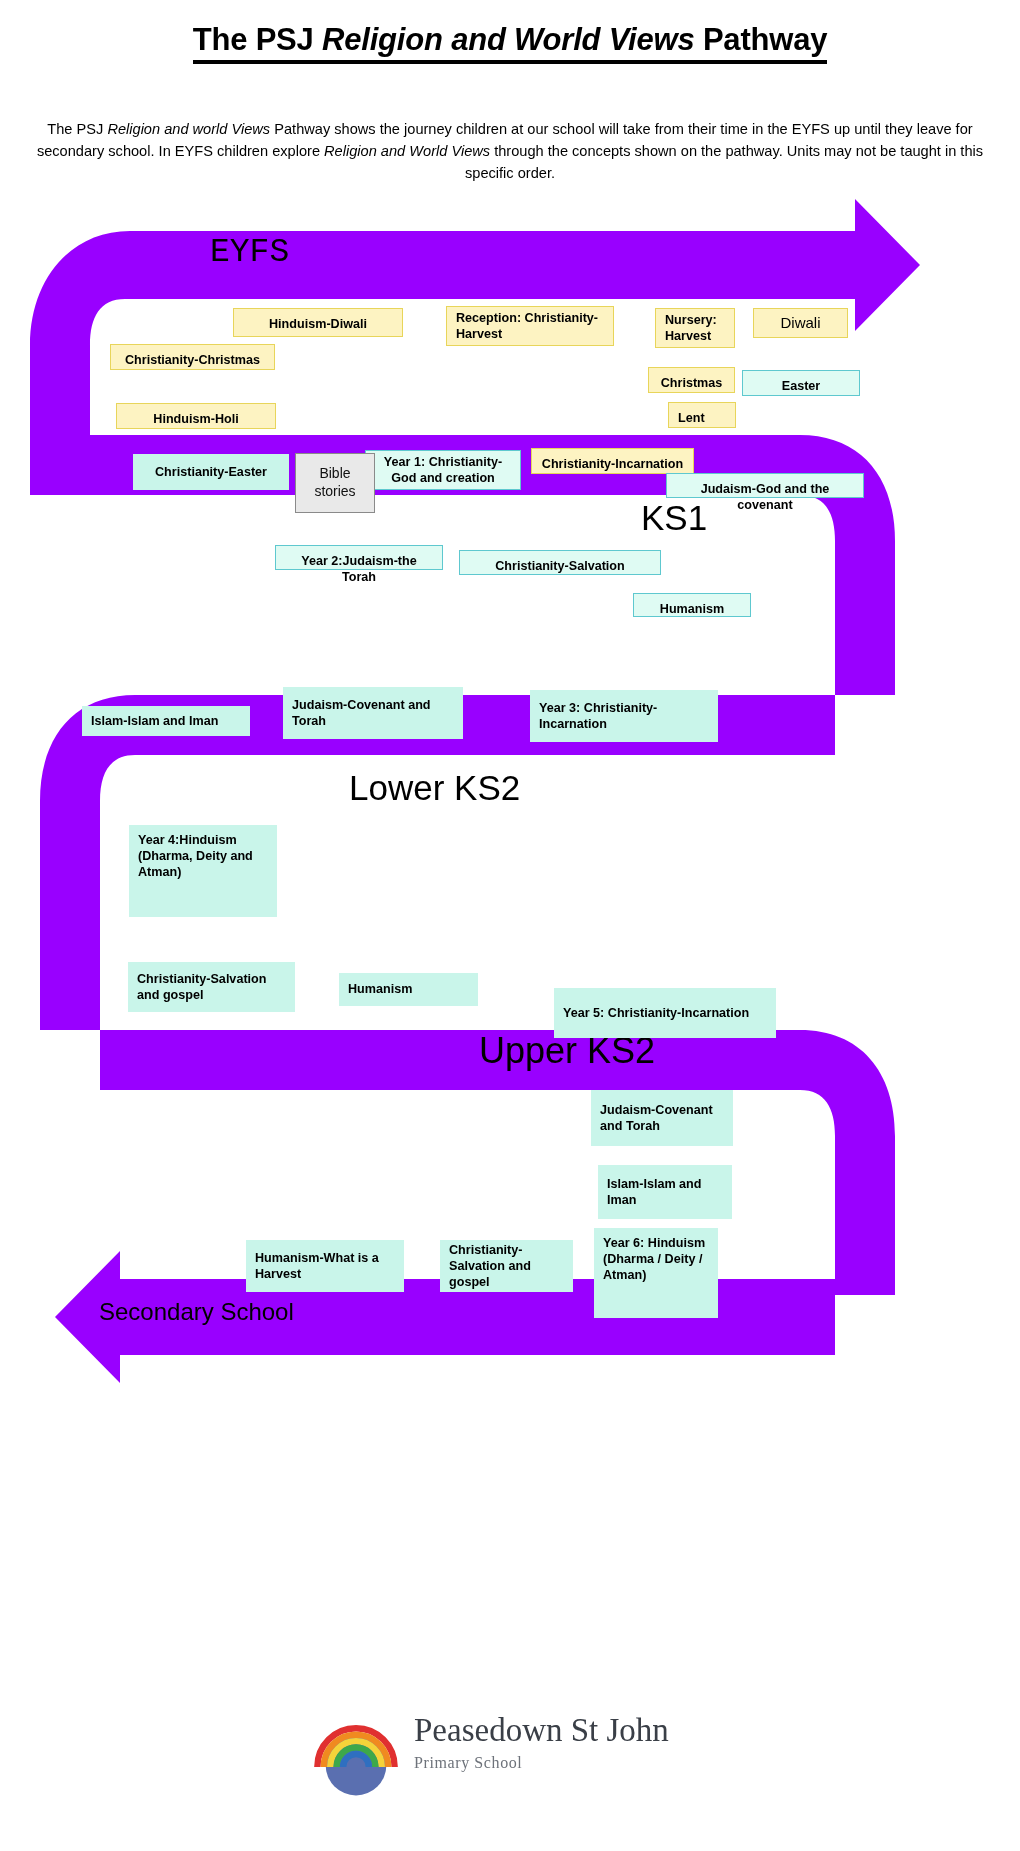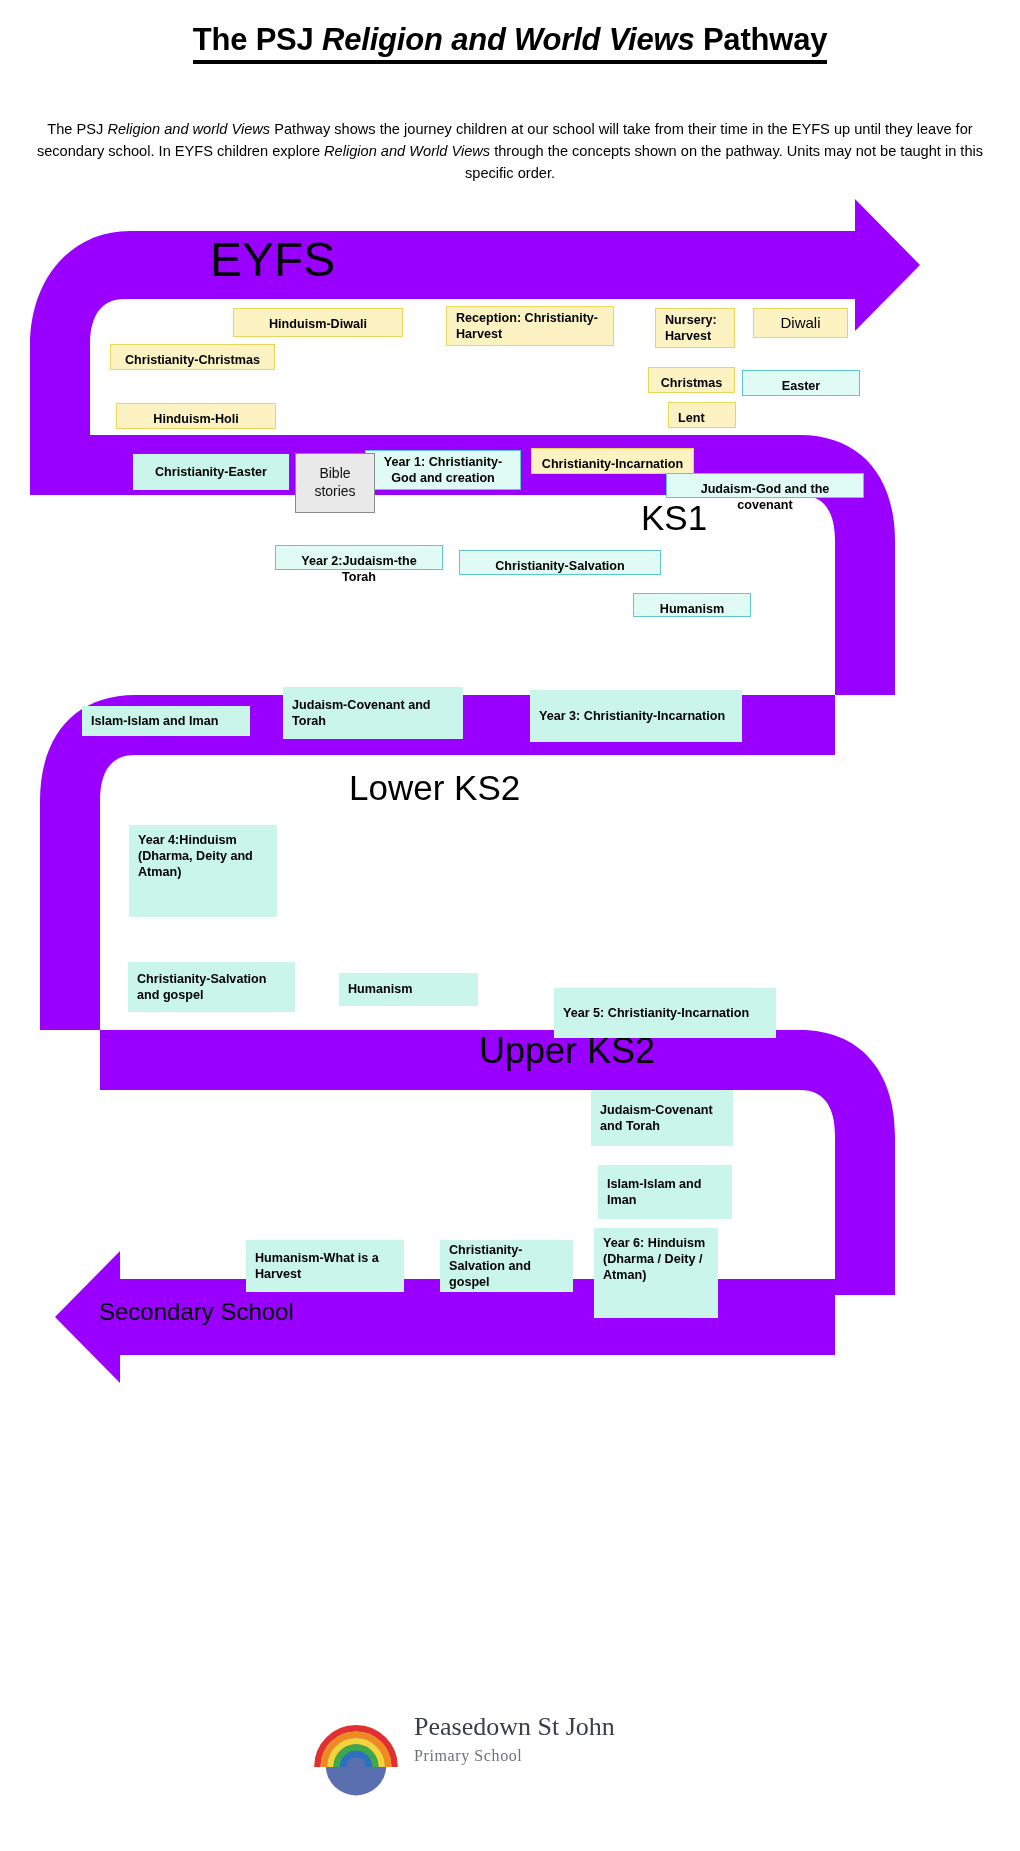--- a/index.html
+++ b/index.html
@@ -22,21 +22,21 @@
 
   
   #path-wrap{position:absolute;left:0;top:195px;width:1020px;height:1200px;}
   #path-svg{position:absolute;left:0;top:0;}
 
   
   .band-label{
     position:absolute; font-weight:400; color:#000; white-space:nowrap;
     font-size:34px; line-height:1;
   }
-  .band-eyfs{left:210px; top:236px; font-size:48px;}
+  .band-eyfs{left:210px; top:236px; font-size:33px;font-family:Liberation Mono, monospace;}
   .band-ks1 {left:641px; top:500px; font-size:35px;}
   .band-lks2{left:349px; top:770px; font-size:35px;}
   .band-uks2{left:479px; top:1033px; font-size:36px;}
   .band-sec {left:99px;  top:1300px; font-size:24px;}
 
   
   .box{
     position:absolute; box-sizing:border-box;
     font-size:12.6px; font-weight:bold; line-height:1.28;
     padding:7px 9px; color:#000;
@@ -48,21 +48,21 @@
   .box.grey{background:#e9e9e9; border:1px solid #8a8a8a; font-weight:400;
             font-size:14px; text-align:center; color:#111;}
   .box.plain{font-weight:400;}
   .box.mid{display:flex;align-items:center;}
   .box.mid.ctr{justify-content:center;}
 
   
   #logo{position:absolute; left:310px; top:1700px; width:420px; height:110px;}
   #logo-mark{position:absolute; left:0; top:8px; width:92px; height:92px;}
   #logo-text{position:absolute; left:104px; top:14px;}
-  .logo-name{font-family:"Liberation Serif", serif; font-size:26px; color:#3a3f47; line-height:1;}
+  .logo-name{font-family:"Liberation Serif", serif; font-size:33px; color:#3a3f47; line-height:1;}
   .logo-sub{font-family:"Liberation Serif", serif; font-size:16px; color:#6d727a; margin-top:7px; letter-spacing:.6px;}
 </style>
 </head>
 <body>
 
 <div class="page-title">
   <span class="u"><span>The PSJ </span><span class="it">Religion and World Views</span><span>  Pathway</span></span>
 </div>
 
 <div class="intro">
@@ -140,21 +140,21 @@
 <div class="box cyanline ctr" style="left:275px; top:545px; width:168px; height:25px;">Year 2:Judaism-the Torah</div>
 
 <div class="box cyanline ctr" style="left:459px; top:550px; width:202px; height:25px;">Christianity-Salvation</div>
 
 <div class="box cyanline ctr" style="left:633px; top:593px; width:118px; height:24px;">Humanism</div>
 
 <div class="box cyan mid" style="left:82px; top:706px; width:168px; height:30px;">Islam-Islam and Iman</div>
 
 <div class="box cyan mid" style="left:283px; top:687px; width:180px; height:52px;">Judaism-Covenant and Torah</div>
 
-<div class="box cyan mid" style="left:530px; top:690px; width:212px; height:52px;">Year 3: Christianity-Incarnation</div>
+<div class="box cyan mid" style="left:530px; top:690px; width:188px; height:52px;">Year 3: Christianity-Incarnation</div>
 
 <div class="box cyan" style="left:129px; top:825px; width:148px; height:92px;">Year 4:Hinduism (Dharma, Deity and Atman)</div>
 
 <div class="box cyan mid" style="left:128px; top:962px; width:167px; height:50px;">Christianity-Salvation and gospel</div>
 
 <div class="box cyan mid" style="left:339px; top:973px; width:139px; height:33px;">Humanism</div>
 
 <div class="box cyan mid" style="left:554px; top:988px; width:222px; height:50px;">Year 5: Christianity-Incarnation</div>
 
 <div class="box cyan mid" style="left:591px; top:1090px; width:142px; height:56px;">Judaism-Covenant and Torah</div>

